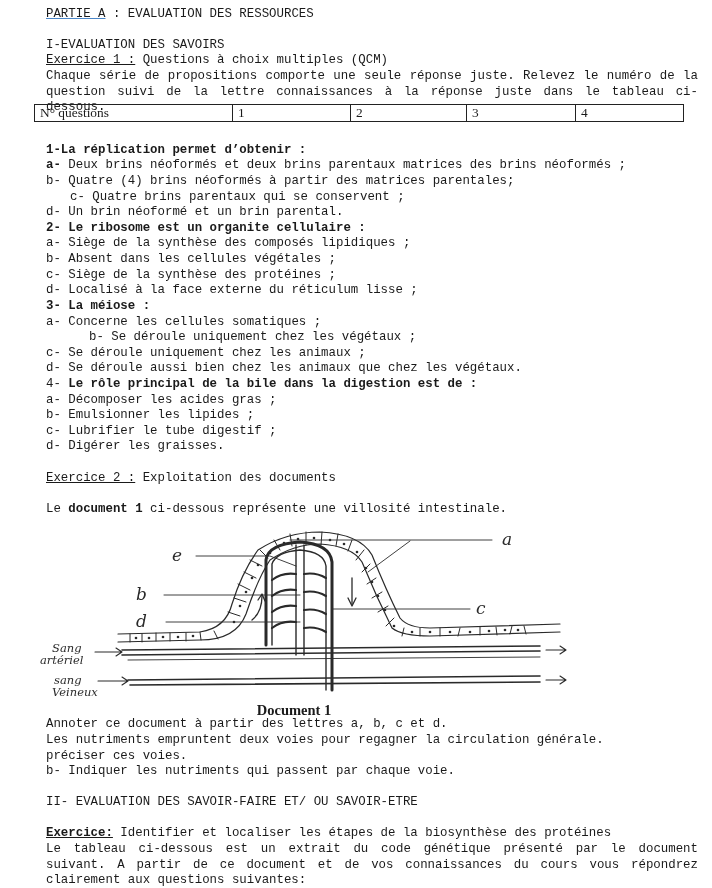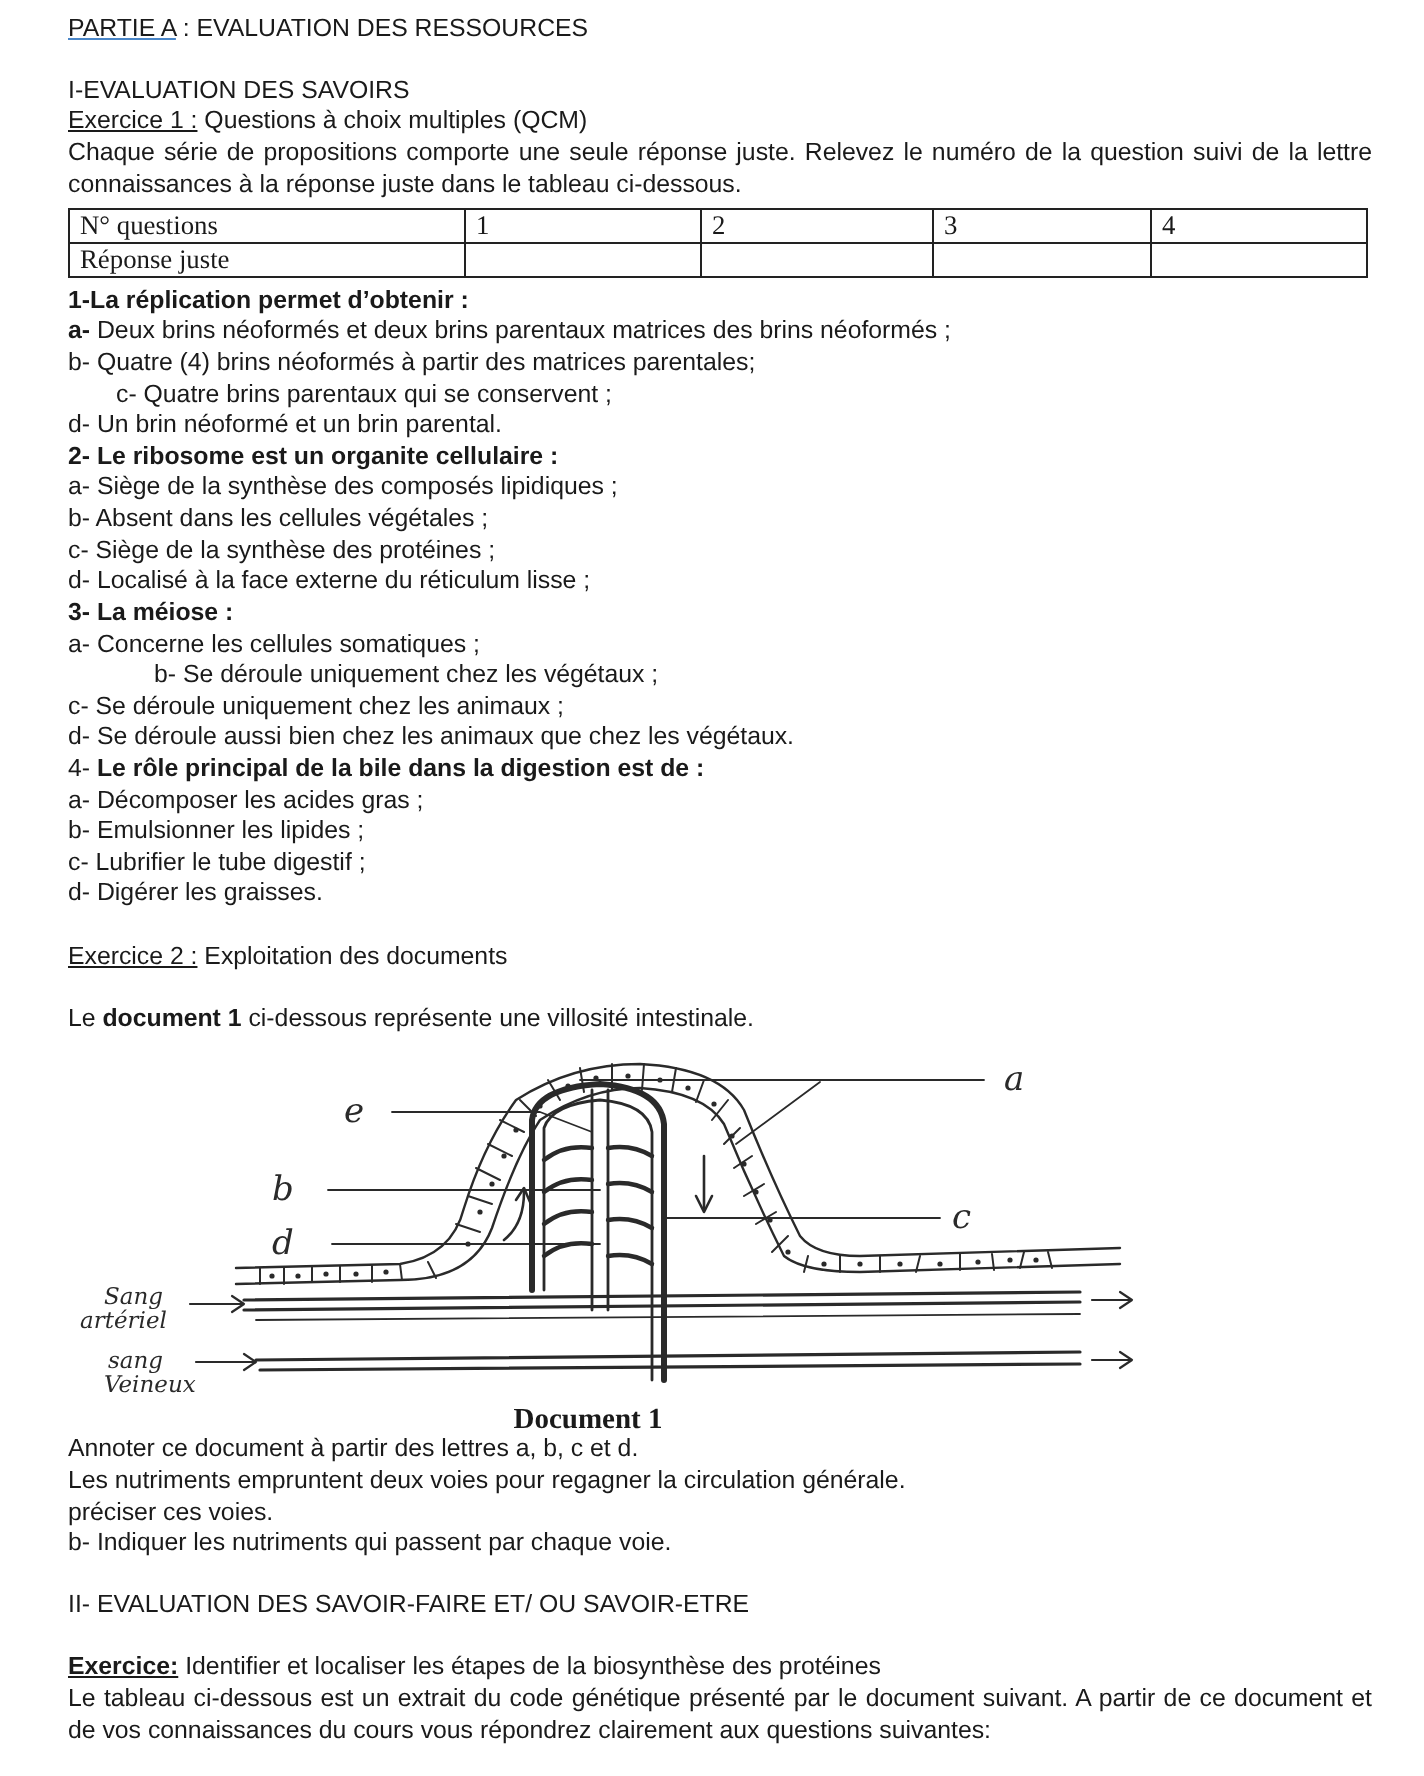--- a/index.html
+++ b/index.html
@@ -2,21 +2,21 @@
 <html><head>
 <meta charset="utf-8">
 <style>
   html, body { margin: 0; padding: 0; background: #ffffff; }
   body {
     width: 712px; height: 888px; overflow: hidden; position: relative;
     font-family: "Liberation Sans", "DejaVu Sans", sans-serif;
     color: #1a1a1a; font-size: 12.4px; line-height: 15.6px;
   }
   .page { position: absolute; left: 34px; top: 0; width: 652px; }
-  .line { position: absolute; left: 0; white-space: nowrap; }
+  .line { position: absolute; left: 12px; white-space: nowrap; font-family: Liberation Mono, monospace; }
   .u { text-decoration: underline; }
   .u-blue { text-decoration: underline; text-decoration-color: #4a86c8; }
   .b { font-weight: bold; }
   .justify { white-space: normal; text-align: justify; text-align-last: left; width: 652px; }
   table.answers {
     position: absolute; left: 0; top: 104px; width: 650px;
     border-collapse: collapse; font-family: "Liberation Serif", "DejaVu Serif", serif;
     font-size: 13.4px; line-height: 16px;
   }
   table.answers td { border: 1px solid #222; padding: 0 5px; height: 16px; vertical-align: middle; }
@@ -45,27 +45,20 @@
   <div class="line justify" style="top:69px;">Chaque série de propositions comporte une seule réponse juste. Relevez le numéro de la question suivi de la lettre connaissances à la réponse juste dans le tableau ci-dessous.</div>
 
   <table class="answers">
     <tbody>
         <tr>
       <td style="width:187px;">N° questions</td>
       <td style="width:107px;">1</td>
       <td style="width:105px;">2</td>
       <td style="width:98px;">3</td>
       <td>4</td>
-    </tr>
-    <tr>
-      <td>Réponse juste</td>
-      <td></td>
-      <td></td>
-      <td></td>
-      <td></td>
     </tr>
   </tbody>
     </table>
 
   <div class="line b" style="top:143px;">1-La réplication permet d’obtenir :</div>
   <div class="line" style="top:158px;"><span class="b">a-</span><span> Deux brins néoformés et deux brins parentaux matrices des brins néoformés ;</span></div>
   <div class="line" style="top:174px;"><span>b-</span><span> Quatre (4) brins néoformés à partir des matrices parentales;</span></div>
   <div class="line" style="top:190px;margin-left:24px;"><span>c-</span><span> Quatre brins parentaux qui se conservent ;</span></div>
   <div class="line" style="top:205px;"><span>d-</span><span> Un brin néoformé et un brin parental.</span></div>
 

